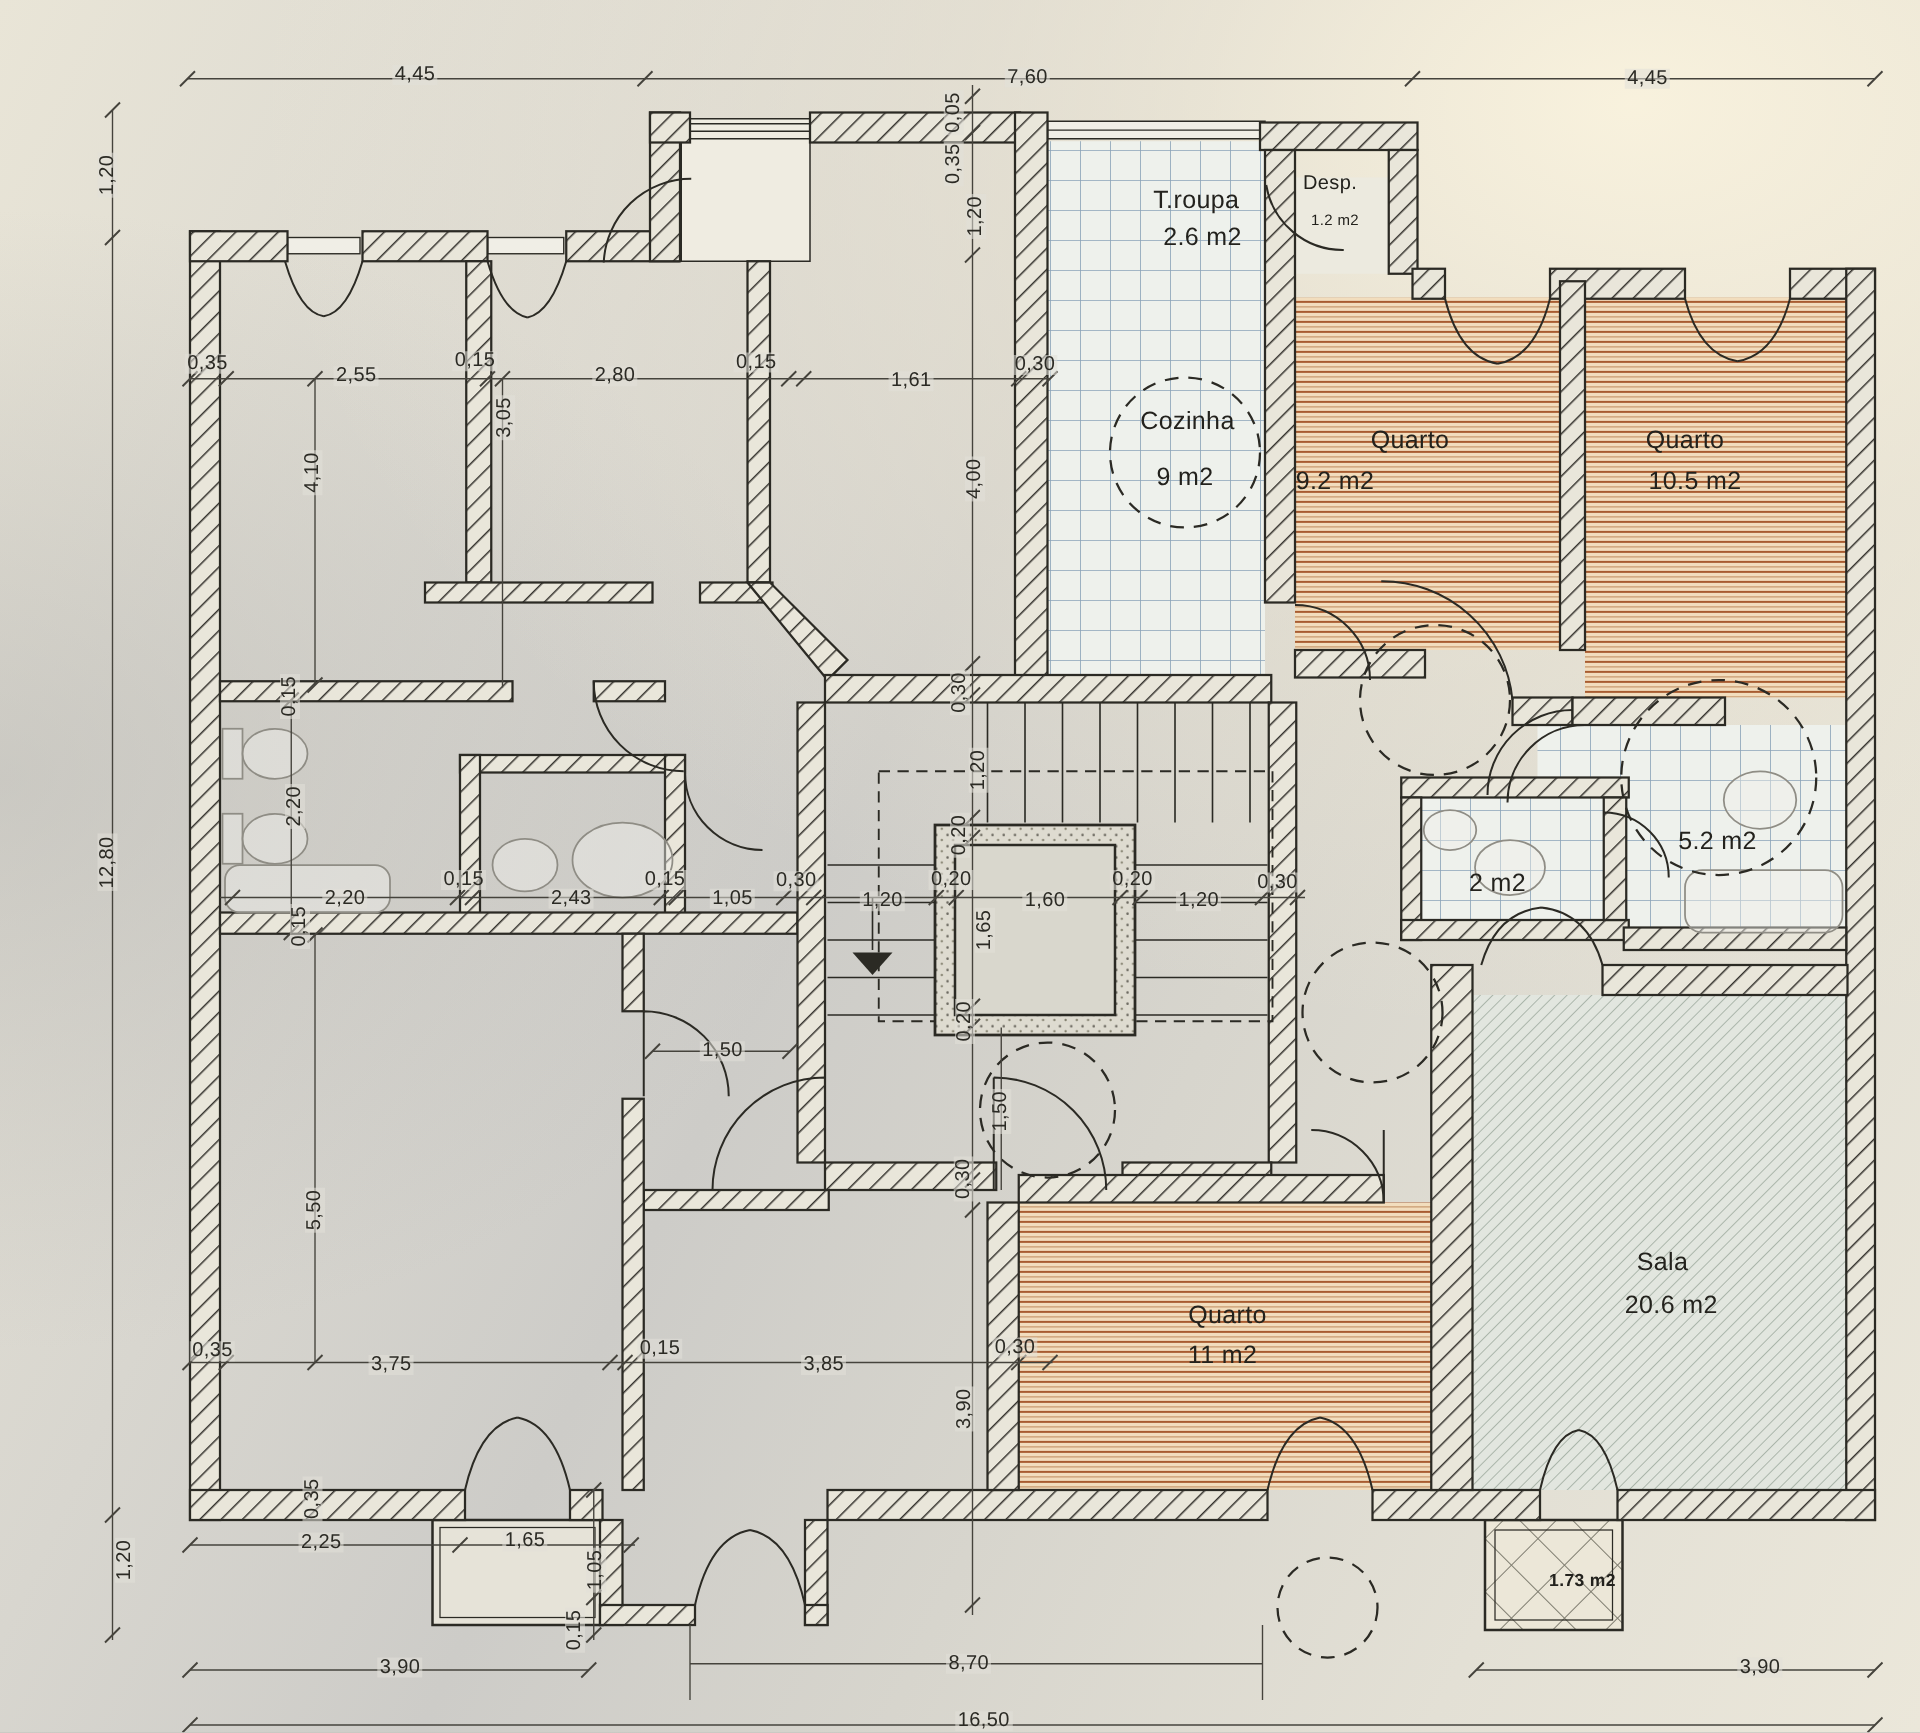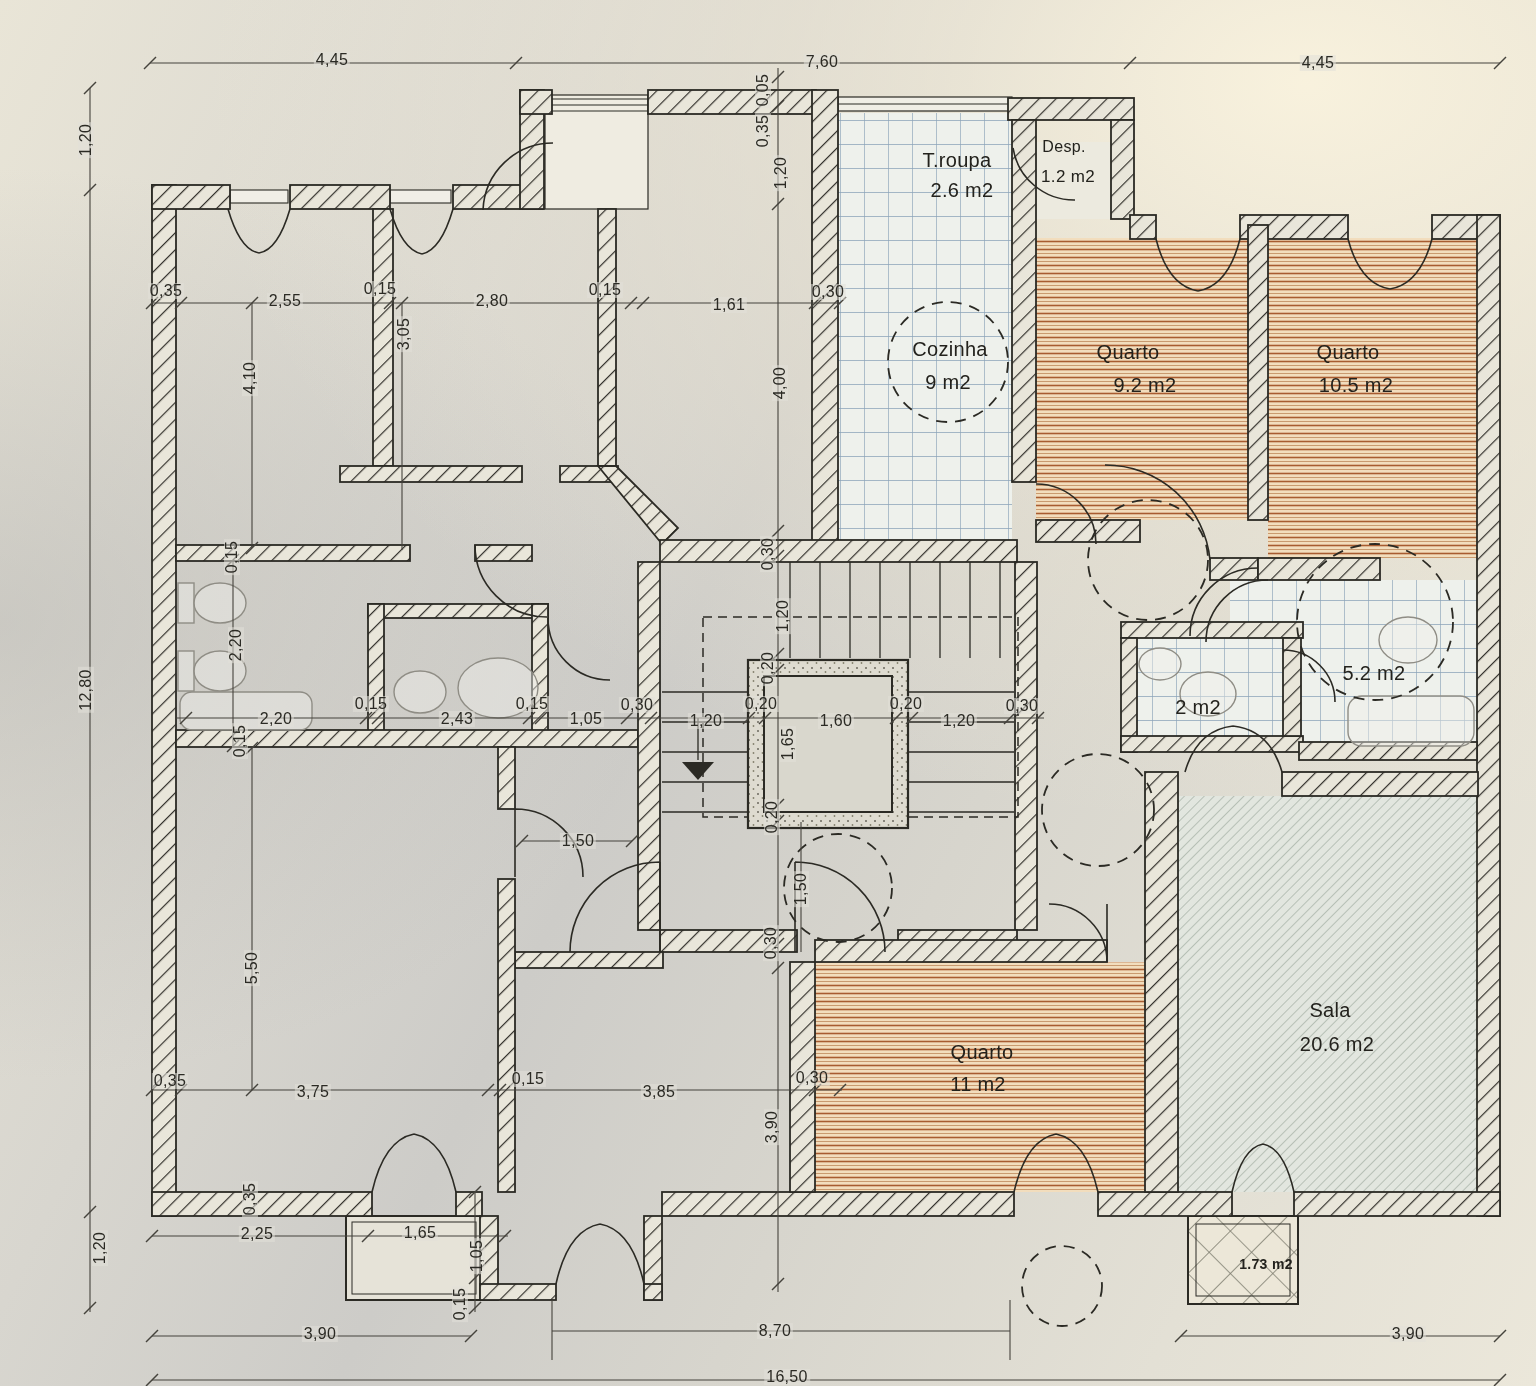--- a/index.html
+++ b/index.html
@@ -9,21 +9,21 @@
       radial-gradient(80% 60% at 0% 45%, rgba(175,175,174,.45) 0%, rgba(0,0,0,0) 55%),
       linear-gradient(115deg,#e9e5d7 0%,#d8d6cf 28%,#cdccc8 45%,#d7d5cd 62%,#e3e0d5 82%,#ebe7da 100%);
     font-family:"Liberation Sans",sans-serif;}
   svg{position:absolute;left:0;top:0;}
   .lbl{position:absolute;transform:translate(-50%,-50%);white-space:nowrap;
        color:#2b2a24;line-height:1;letter-spacing:.3px;}
   .dim{font-size:16px;padding:0 2px;background:rgba(226,224,216,.55);}
   .v{transform:translate(-50%,-50%) rotate(-90deg);}
   .room{font-size:20px;color:#23221d;background:none;}
   .sm{font-size:16px;}
-  .xs{font-size:17px;text-align:right;}
+  .xs{font-size:12px;text-align:right;}
   .md{font-size:14px;font-weight:bold;}
   .lg{font-size:20px;margin-top:45px;}
 </style>
 </head>
 <body>
 
 <div id="page">
 
 <svg width="1536" height="1386" viewBox="0 0 1536 1386">
   <defs>
@@ -313,24 +313,24 @@
       <line x1="516" y1="847" x2="528" y2="835"></line>
           <line x1="626" y1="847" x2="638" y2="835"></line>
     </g>
   </g>
 </svg>
 
 <span class="lbl room" style="left:957px;top:160px">T.roupa</span>
 <span class="lbl room" style="left:962px;top:190px">2.6 m2</span>
 <span class="lbl room sm" style="left:1064px;top:147px">Desp.</span>
 <span class="lbl room xs" style="left:1068px;top:176px">1.2 m2</span>
-<span class="lbl room" style="left:950px;top:349px">Cozinha</span>
+<span class="lbl room" style="left:950px;top:337px">Cozinha</span>
 <span class="lbl room" style="left:948px;top:382px">9 m2</span>
 <span class="lbl room" style="left:1128px;top:352px">Quarto</span>
-<span class="lbl room" style="left:1145px;top:385px">9.2 m2</span>
+<span class="lbl room" style="left:1068px;top:385px">9.2 m2</span>
 <span class="lbl room" style="left:1348px;top:352px">Quarto</span>
 <span class="lbl room" style="left:1356px;top:385px">10.5 m2</span>
 <span class="lbl room lg" style="left:1374px;top:628px">5.2 m2</span>
 <span class="lbl room" style="left:1198px;top:707px">2 m2</span>
 <span class="lbl room lg" style="left:1330px;top:965px">Sala</span>
 <span class="lbl room lg" style="left:1337px;top:999px">20.6 m2</span>
 <span class="lbl room" style="left:982px;top:1052px">Quarto</span>
 <span class="lbl room" style="left:978px;top:1084px">11 m2</span>
 <span class="lbl room md" style="left:1266px;top:1264px">1.73 m2</span>
 

